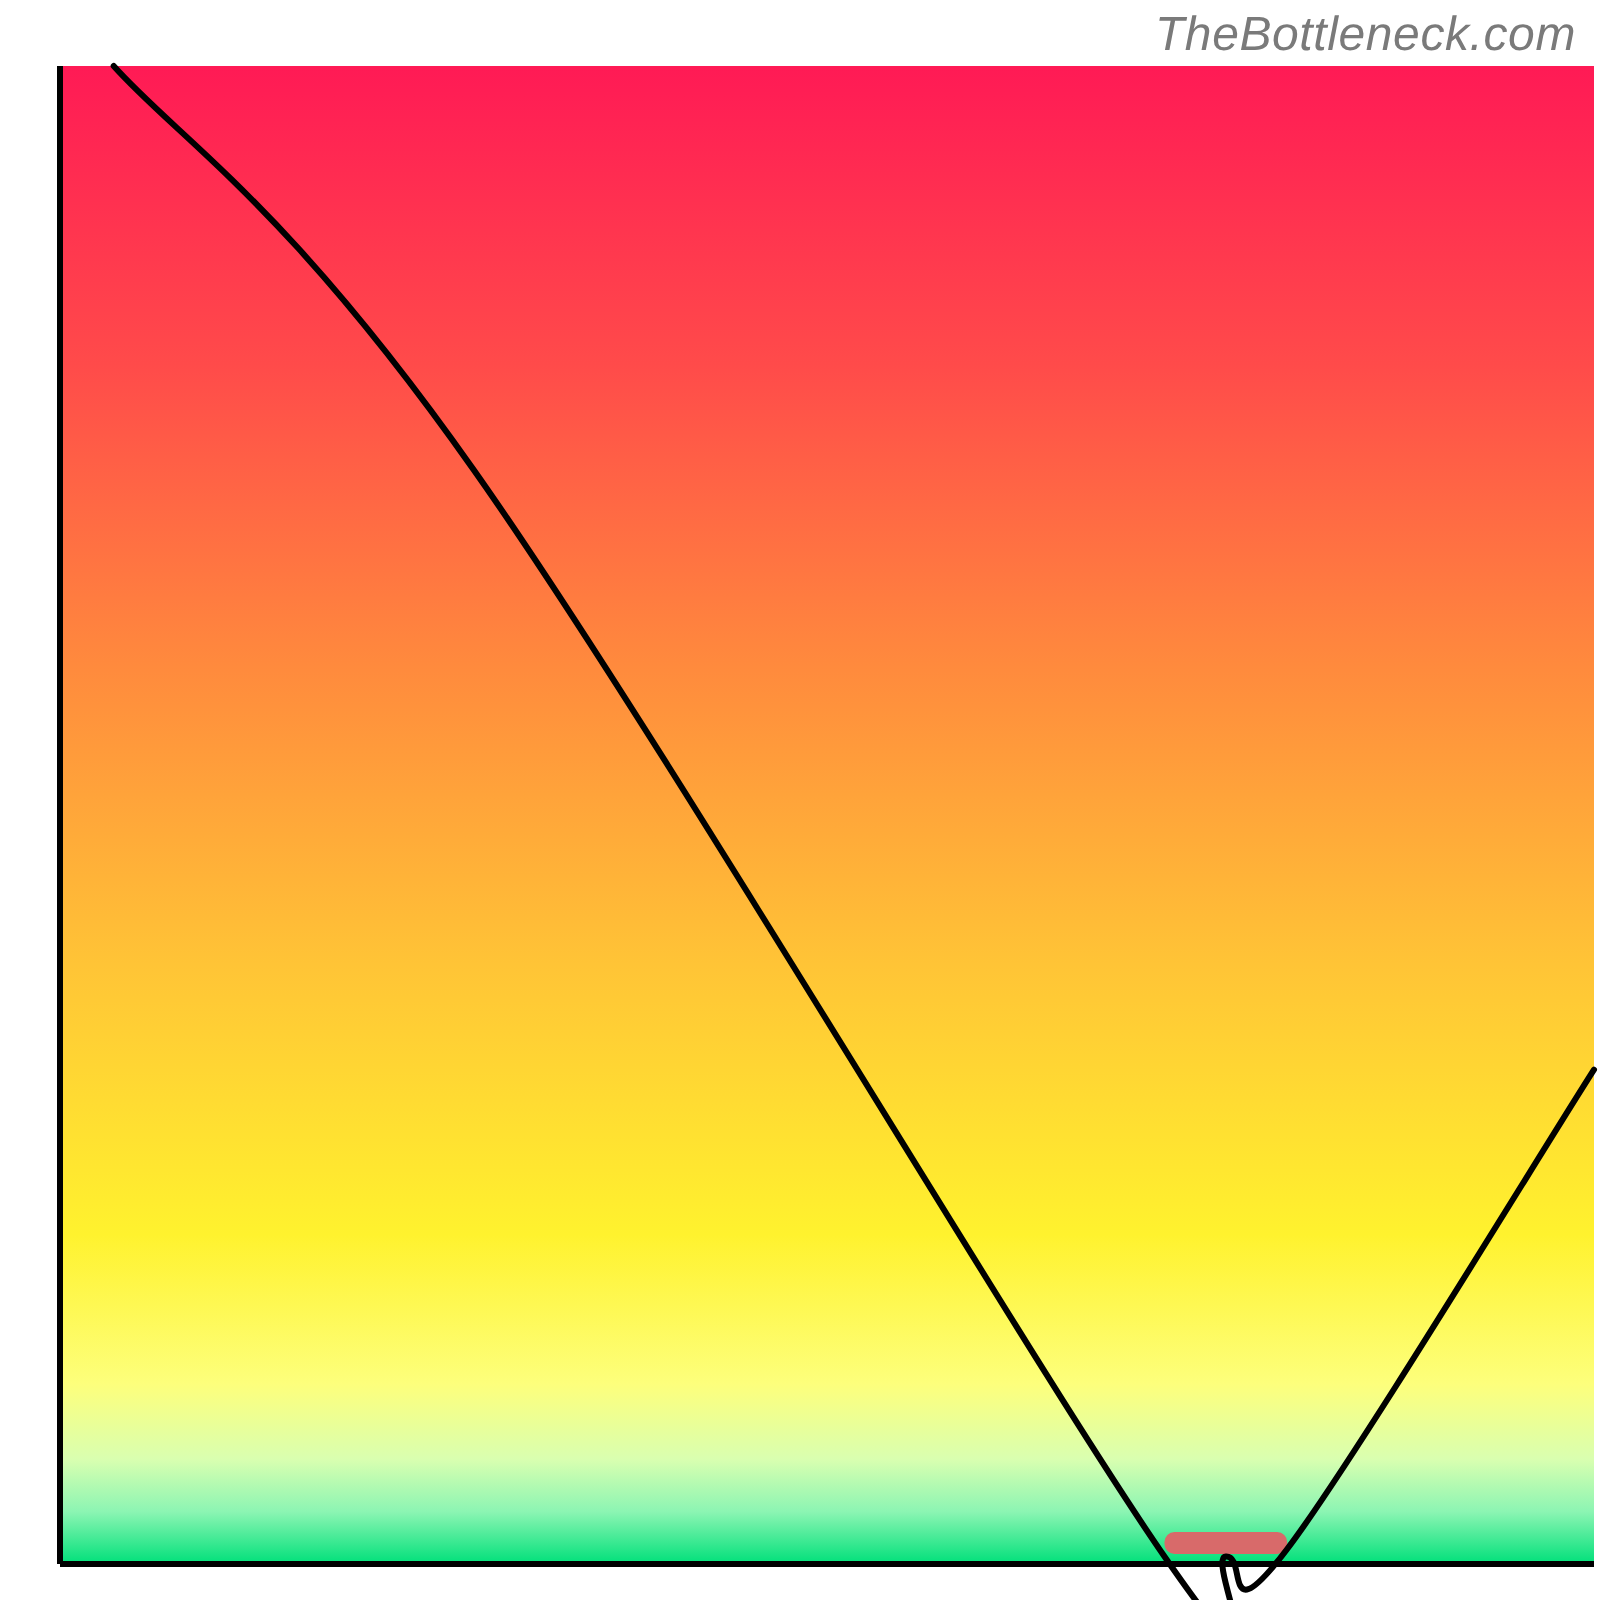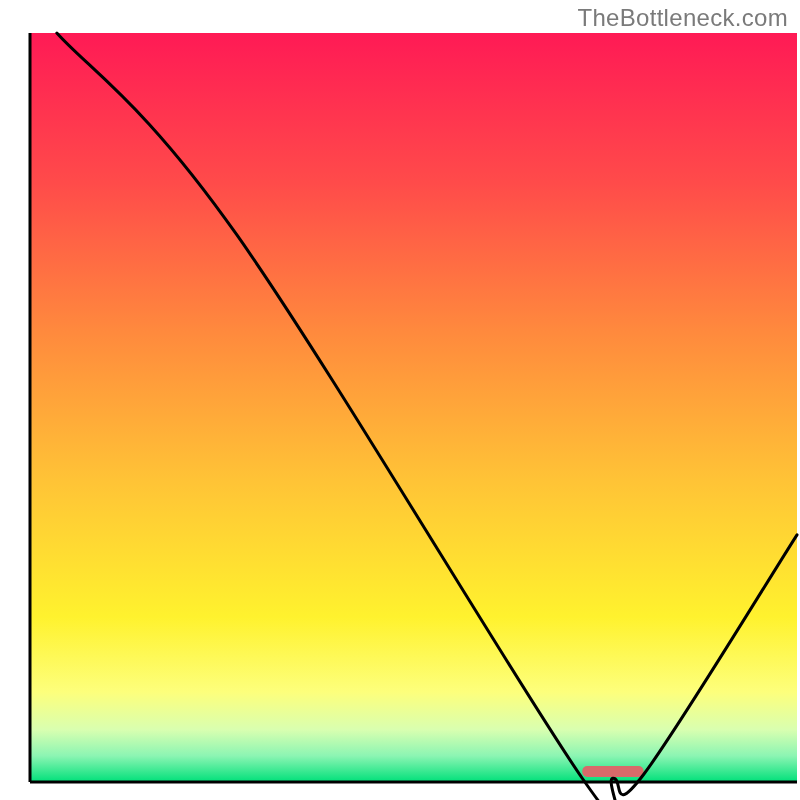--- a/index.html
+++ b/index.html
@@ -7,20 +7,21 @@
     padding: 0;
     width: 800px;
     height: 800px;
     font-family: Arial, Helvetica, sans-serif;
     background: #ffffff;
   }
   .chart-wrap {
     position: relative;
     width: 800px;
     height: 800px;
+    font-style: italic;
   }
   .watermark {
     position: absolute;
     top: 4px;
     right: 12px;
     color: #7a7a7a;
     font-size: 24px;
     font-weight: 400;
     letter-spacing: 0.3px;
     z-index: 5;

